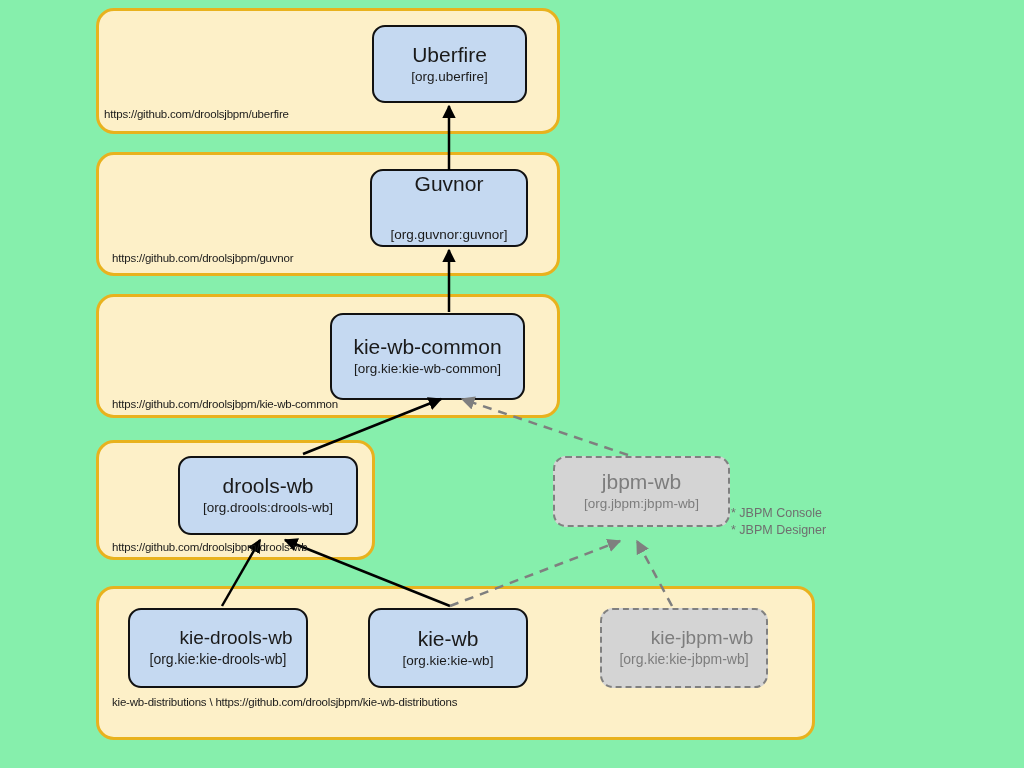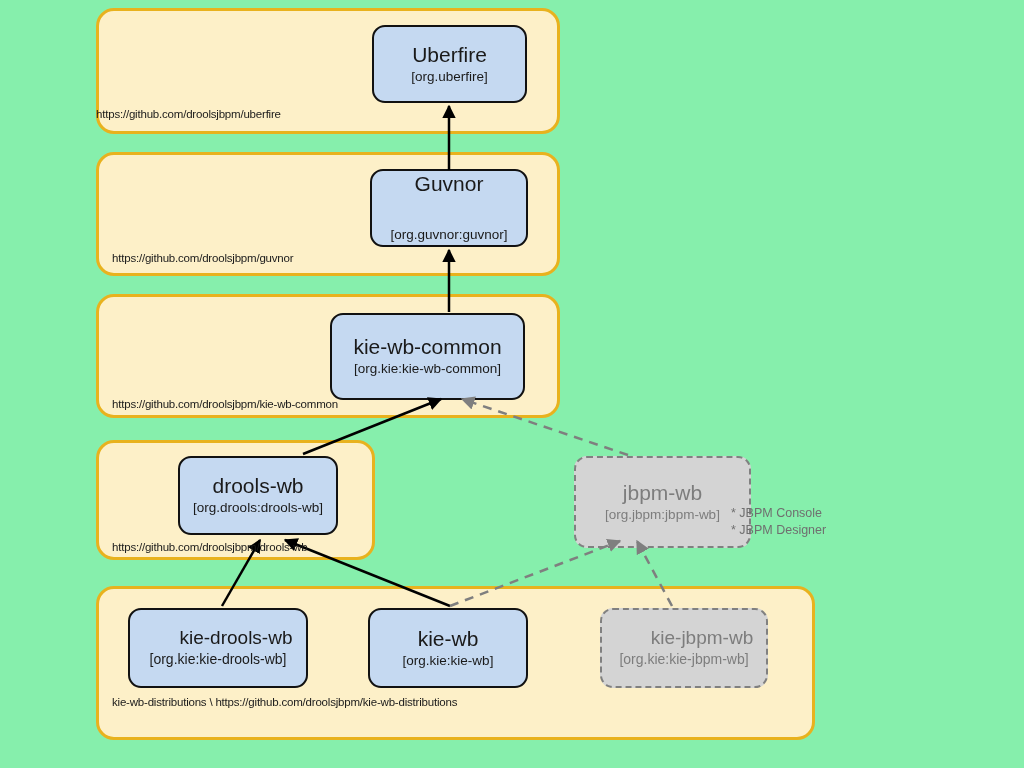--- a/index.html
+++ b/index.html
@@ -139,46 +139,46 @@
   <div class="node solid" style="left:370px; top:169px; width:158px; height:78px;gap:29px;">
     <span class="title">Guvnor</span>
     <span class="coords">[org.guvnor:guvnor]</span>
   </div>
 
   <div class="node solid" style="left:330px; top:313px; width:195px; height:87px;">
     <span class="title">kie-wb-common</span>
     <span class="coords">[org.kie:kie-wb-common]</span>
   </div>
 
-  <div class="node solid" style="left:178px; top:456px; width:160px; height:79px;">
+  <div class="node solid" style="left:178px; top:456px; width:180px; height:79px;">
     <span class="title">drools-wb</span>
     <span class="coords">[org.drools:drools-wb]</span>
   </div>
 
-  <div class="node ghost" style="left:574px; top:456px; width:177px; height:92px;">
+  <div class="node ghost" style="left:553px; top:456px; width:177px; height:71px;">
     <span class="title">jbpm-wb</span>
     <span class="coords">[org.jbpm:jbpm-wb]</span>
   </div>
 
   <div class="node solid small" style="left:128px; top:608px; width:180px; height:80px;">
     <span class="title">kie-drools-wb</span>
     <span class="coords">[org.kie:kie-drools-wb]</span>
   </div>
 
   <div class="node solid" style="left:368px; top:608px; width:160px; height:80px;">
     <span class="title">kie-wb</span>
     <span class="coords">[org.kie:kie-wb]</span>
   </div>
 
   <div class="node ghost small" style="left:600px; top:608px; width:168px; height:80px;">
     <span class="title">kie-jbpm-wb</span>
     <span class="coords">[org.kie:kie-jbpm-wb]</span>
   </div>
 
-  <div class="group-label" style="left:96px; top:108px;">https://github.com/droolsjbpm/uberfire</div>
+  <div class="group-label" style="left:104px; top:108px;">https://github.com/droolsjbpm/uberfire</div>
   <div class="group-label" style="left:112px; top:252px;">https://github.com/droolsjbpm/guvnor</div>
   <div class="group-label" style="left:112px; top:398px;">https://github.com/droolsjbpm/kie-wb-common</div>
   <div class="group-label" style="left:112px; top:541px;">https://github.com/droolsjbpm/drools-wb</div>
   <div class="group-label" style="left:112px; top:696px;">kie-wb-distributions \ https://github.com/droolsjbpm/kie-wb-distributions</div>
 
   <div class="annotation" style="left:731px; top:461px;margin-top:44px;">
     <div>* JBPM Console</div>
     <div>* JBPM Designer</div>
   </div>
 

